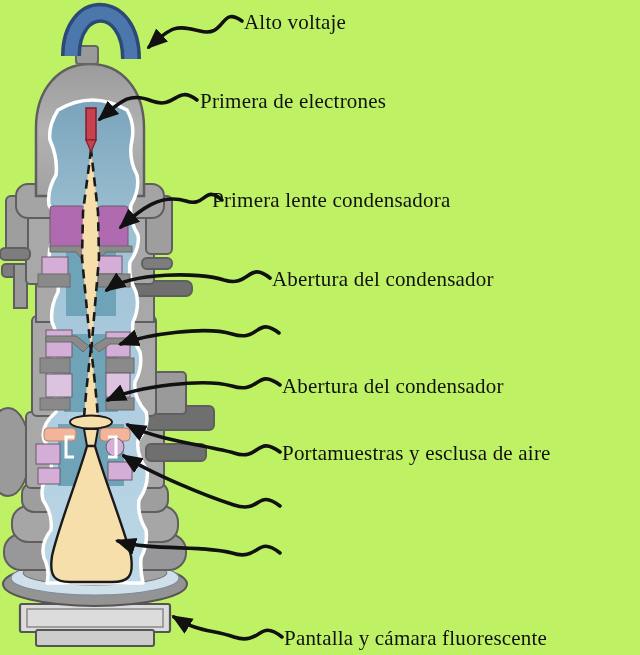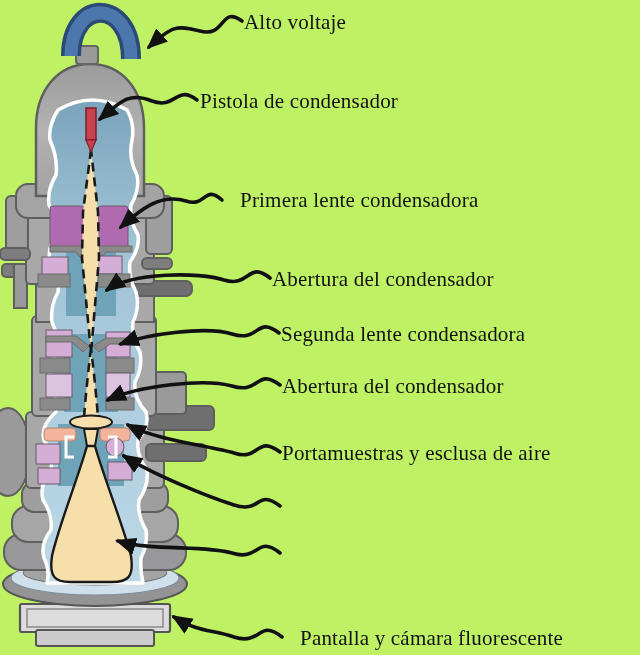--- a/index.html
+++ b/index.html
@@ -14,28 +14,28 @@
   .label{
     position:absolute;
     font-size:21px;
     line-height:1.15;
     color:#111111;
     white-space:nowrap;
     letter-spacing:0.2px;
   }
   .l0{left:244px;top:10px;}
   .l1{left:200px;top:89px;}
-  .l2{left:240px;top:188px;}
+  .l2{left:212px;top:188px;}
   .l3{left:272px;top:267px;}
   .l4{left:281px;top:322px;}
   .l5{left:282px;top:374px;}
   .l6{left:282px;top:441px;}
   .l7{left:282px;top:495px;}
   .l8{left:282px;top:542px;}
-  .l9{left:284px;top:626px;margin-left:16px;}
+  .l9{left:284px;top:626px;}
 </style>
 </head>
 <body>
 
 <div id="stage">
 
 <svg id="tem-svg" width="640" height="655" viewBox="0 0 640 655">
   <defs>
     <linearGradient id="gDome" x1="0" y1="0" x2="0" y2="1">
       <stop offset="0" stop-color="#9b9b9b"></stop>
@@ -180,21 +180,20 @@
     <path d="M279,333 C256,315 260,343 232,334 C206,326 148,334 121,344" marker-end="url(#arrow)"></path>
     <path d="M280,385 C256,367 260,395 232,386 C204,378 138,386 108,400" marker-end="url(#arrow)"></path>
     <path d="M280,452 C256,434 260,462 234,453 C210,446 156,440 128,425" marker-end="url(#arrow)"></path>
     <path d="M280,506 C256,488 262,514 234,505 C206,496 152,474 124,456" marker-end="url(#arrow)"></path>
     <path d="M280,553 C256,534 260,562 232,553 C204,545 150,551 118,541" marker-end="url(#arrow)"></path>
     <path d="M282,637 C258,618 262,646 234,637 C210,629 200,633 174,617" marker-end="url(#arrow)"></path>
   </g>
 </svg>
 
   <div class="label l0">Alto voltaje</div>
-  <div class="label l1">Pistola de condensador</div>
+  <div class="label l1">Primera de electrones</div>
   <div class="label l2">Primera lente condensadora</div>
   <div class="label l3">Abertura del condensador</div>
-  <div class="label l4">Segunda lente condensadora</div>
   <div class="label l5">Abertura del condensador</div>
   <div class="label l6">Portamuestras y esclusa de aire</div>
   <div class="label l9">Pantalla y cámara fluorescente</div>
 
 </div>
 
 </body></html>

